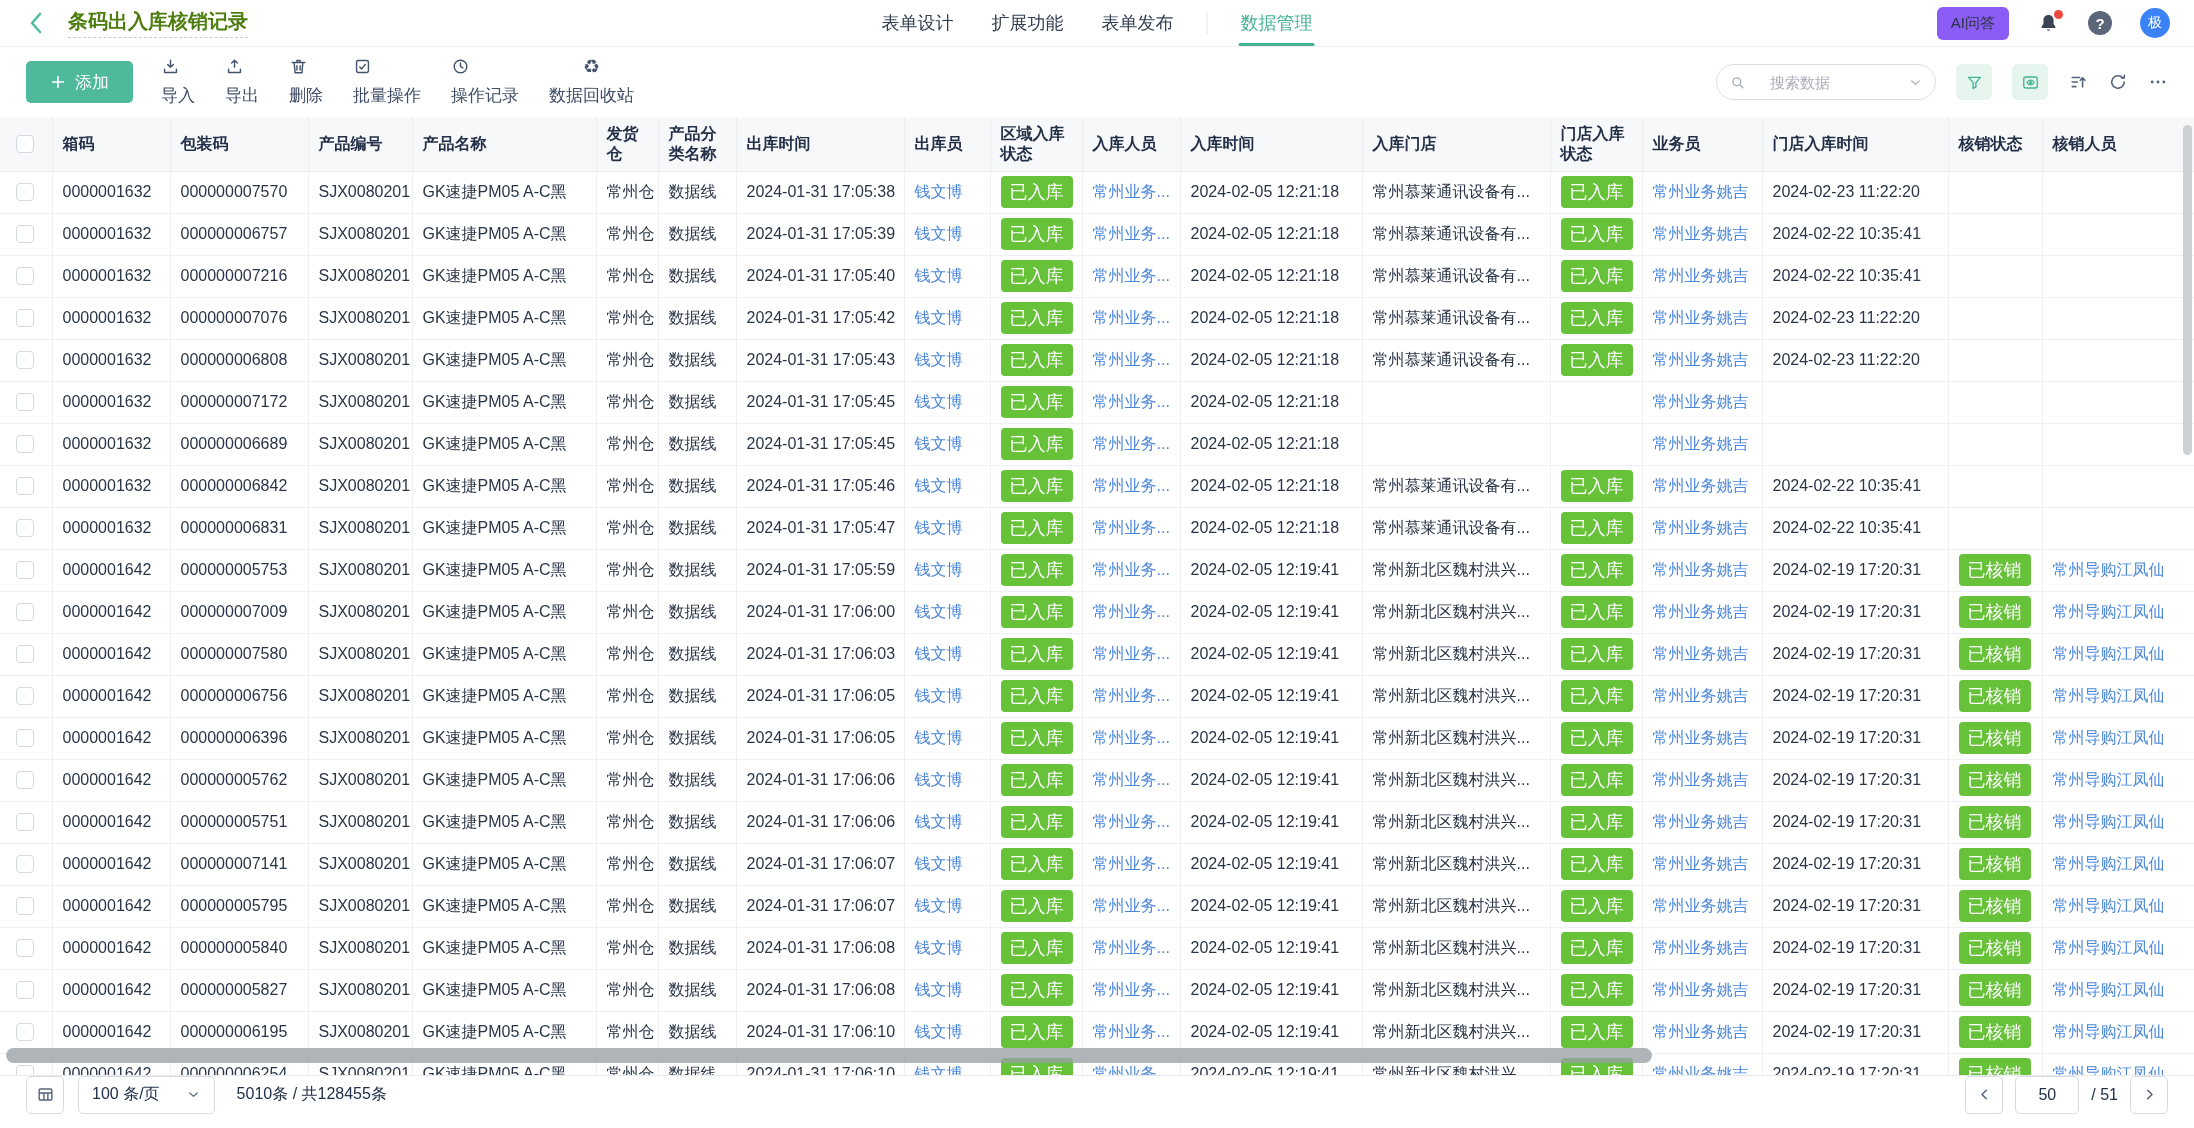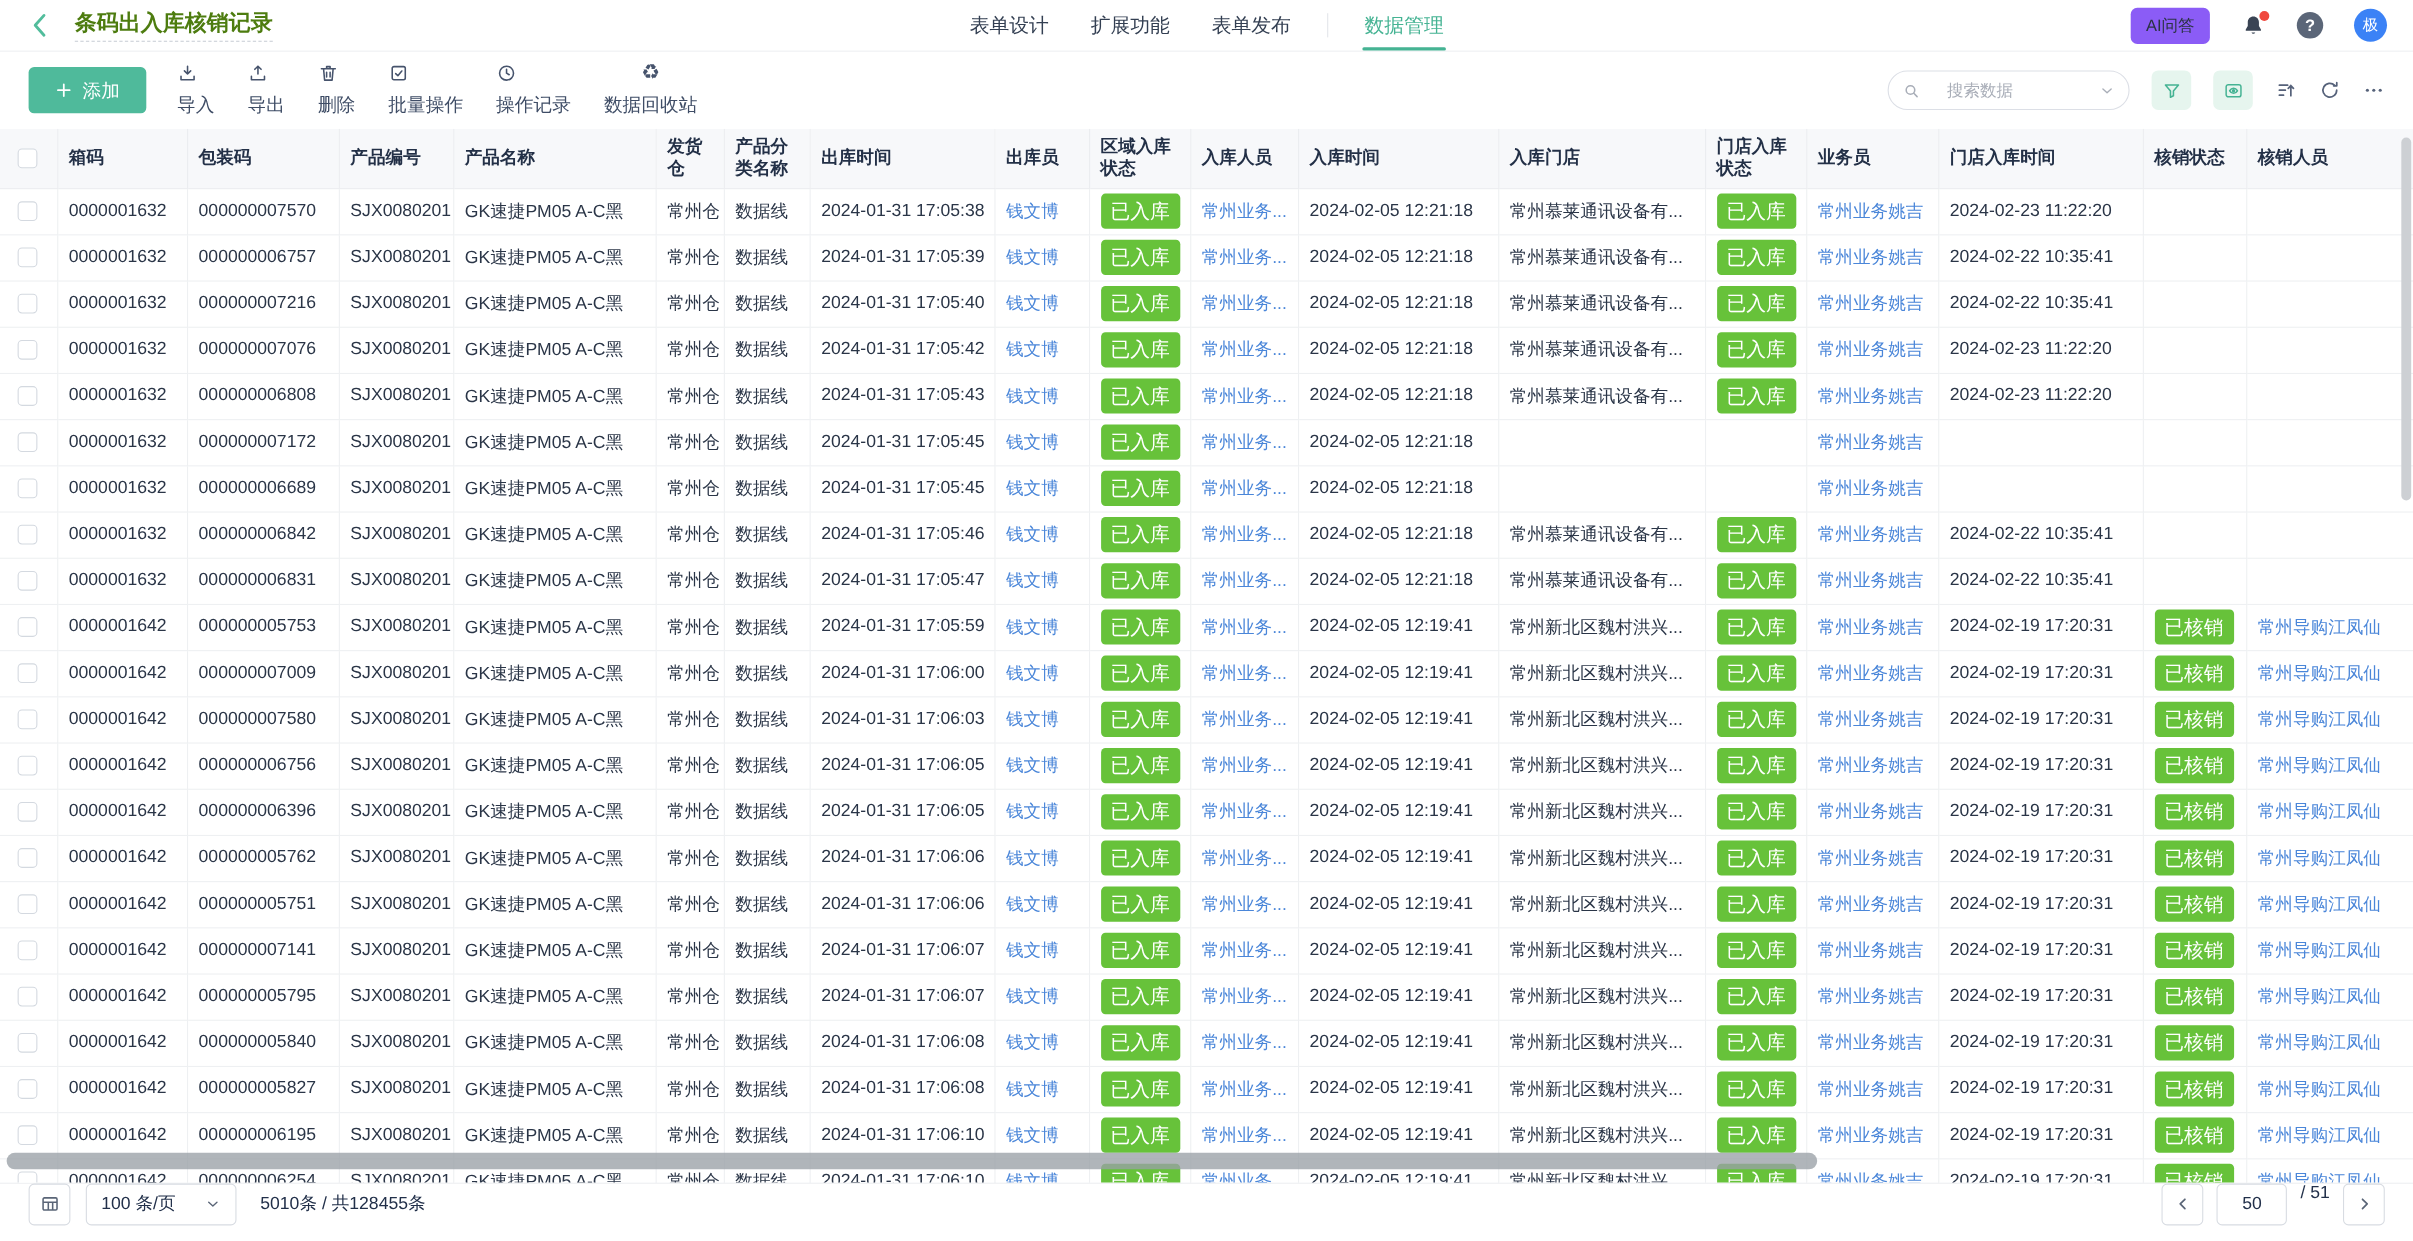--- a/index.html
+++ b/index.html
@@ -74,21 +74,21 @@
 
   
   .footerbar { height:38px; border-top:1px solid #e8eaed; display:flex; align-items:center;
     padding:0 26px; gap:14px; background:#fff; }
   .sq-btn { width:38px; height:38px; border:1px solid #d8dce2; border-radius:5px; background:#fff;
     display:flex; align-items:center; justify-content:center; color:#5a6577; cursor:pointer; }
   .pagesize { height:38px; border:1px solid #d8dce2; border-radius:5px; display:flex;
     align-items:center; padding:0 13px; gap:26px; font-size:16px; color:#22304a;
     background:#fff; cursor:pointer; white-space:nowrap; }
   .count { font-size:16px; color:#22304a; margin-left:8px; }
-  .pager { margin-left:auto; display:flex; gap:12px; }
+  .pager { margin-left:auto; display:flex; align-items:center; gap:12px; }
   .page-input { width:64px; height:38px; border:1px solid #d8dce2; border-radius:5px;
     text-align:center; font-size:16px; color:#22304a; outline:none; }
   .page-total { font-size:16px; color:#22304a; }
   .chev { color:#5a6577; display:flex; }
 </style>
 </head>
 <body>
 
 <div class="topbar">
   <span class="back-btn">

